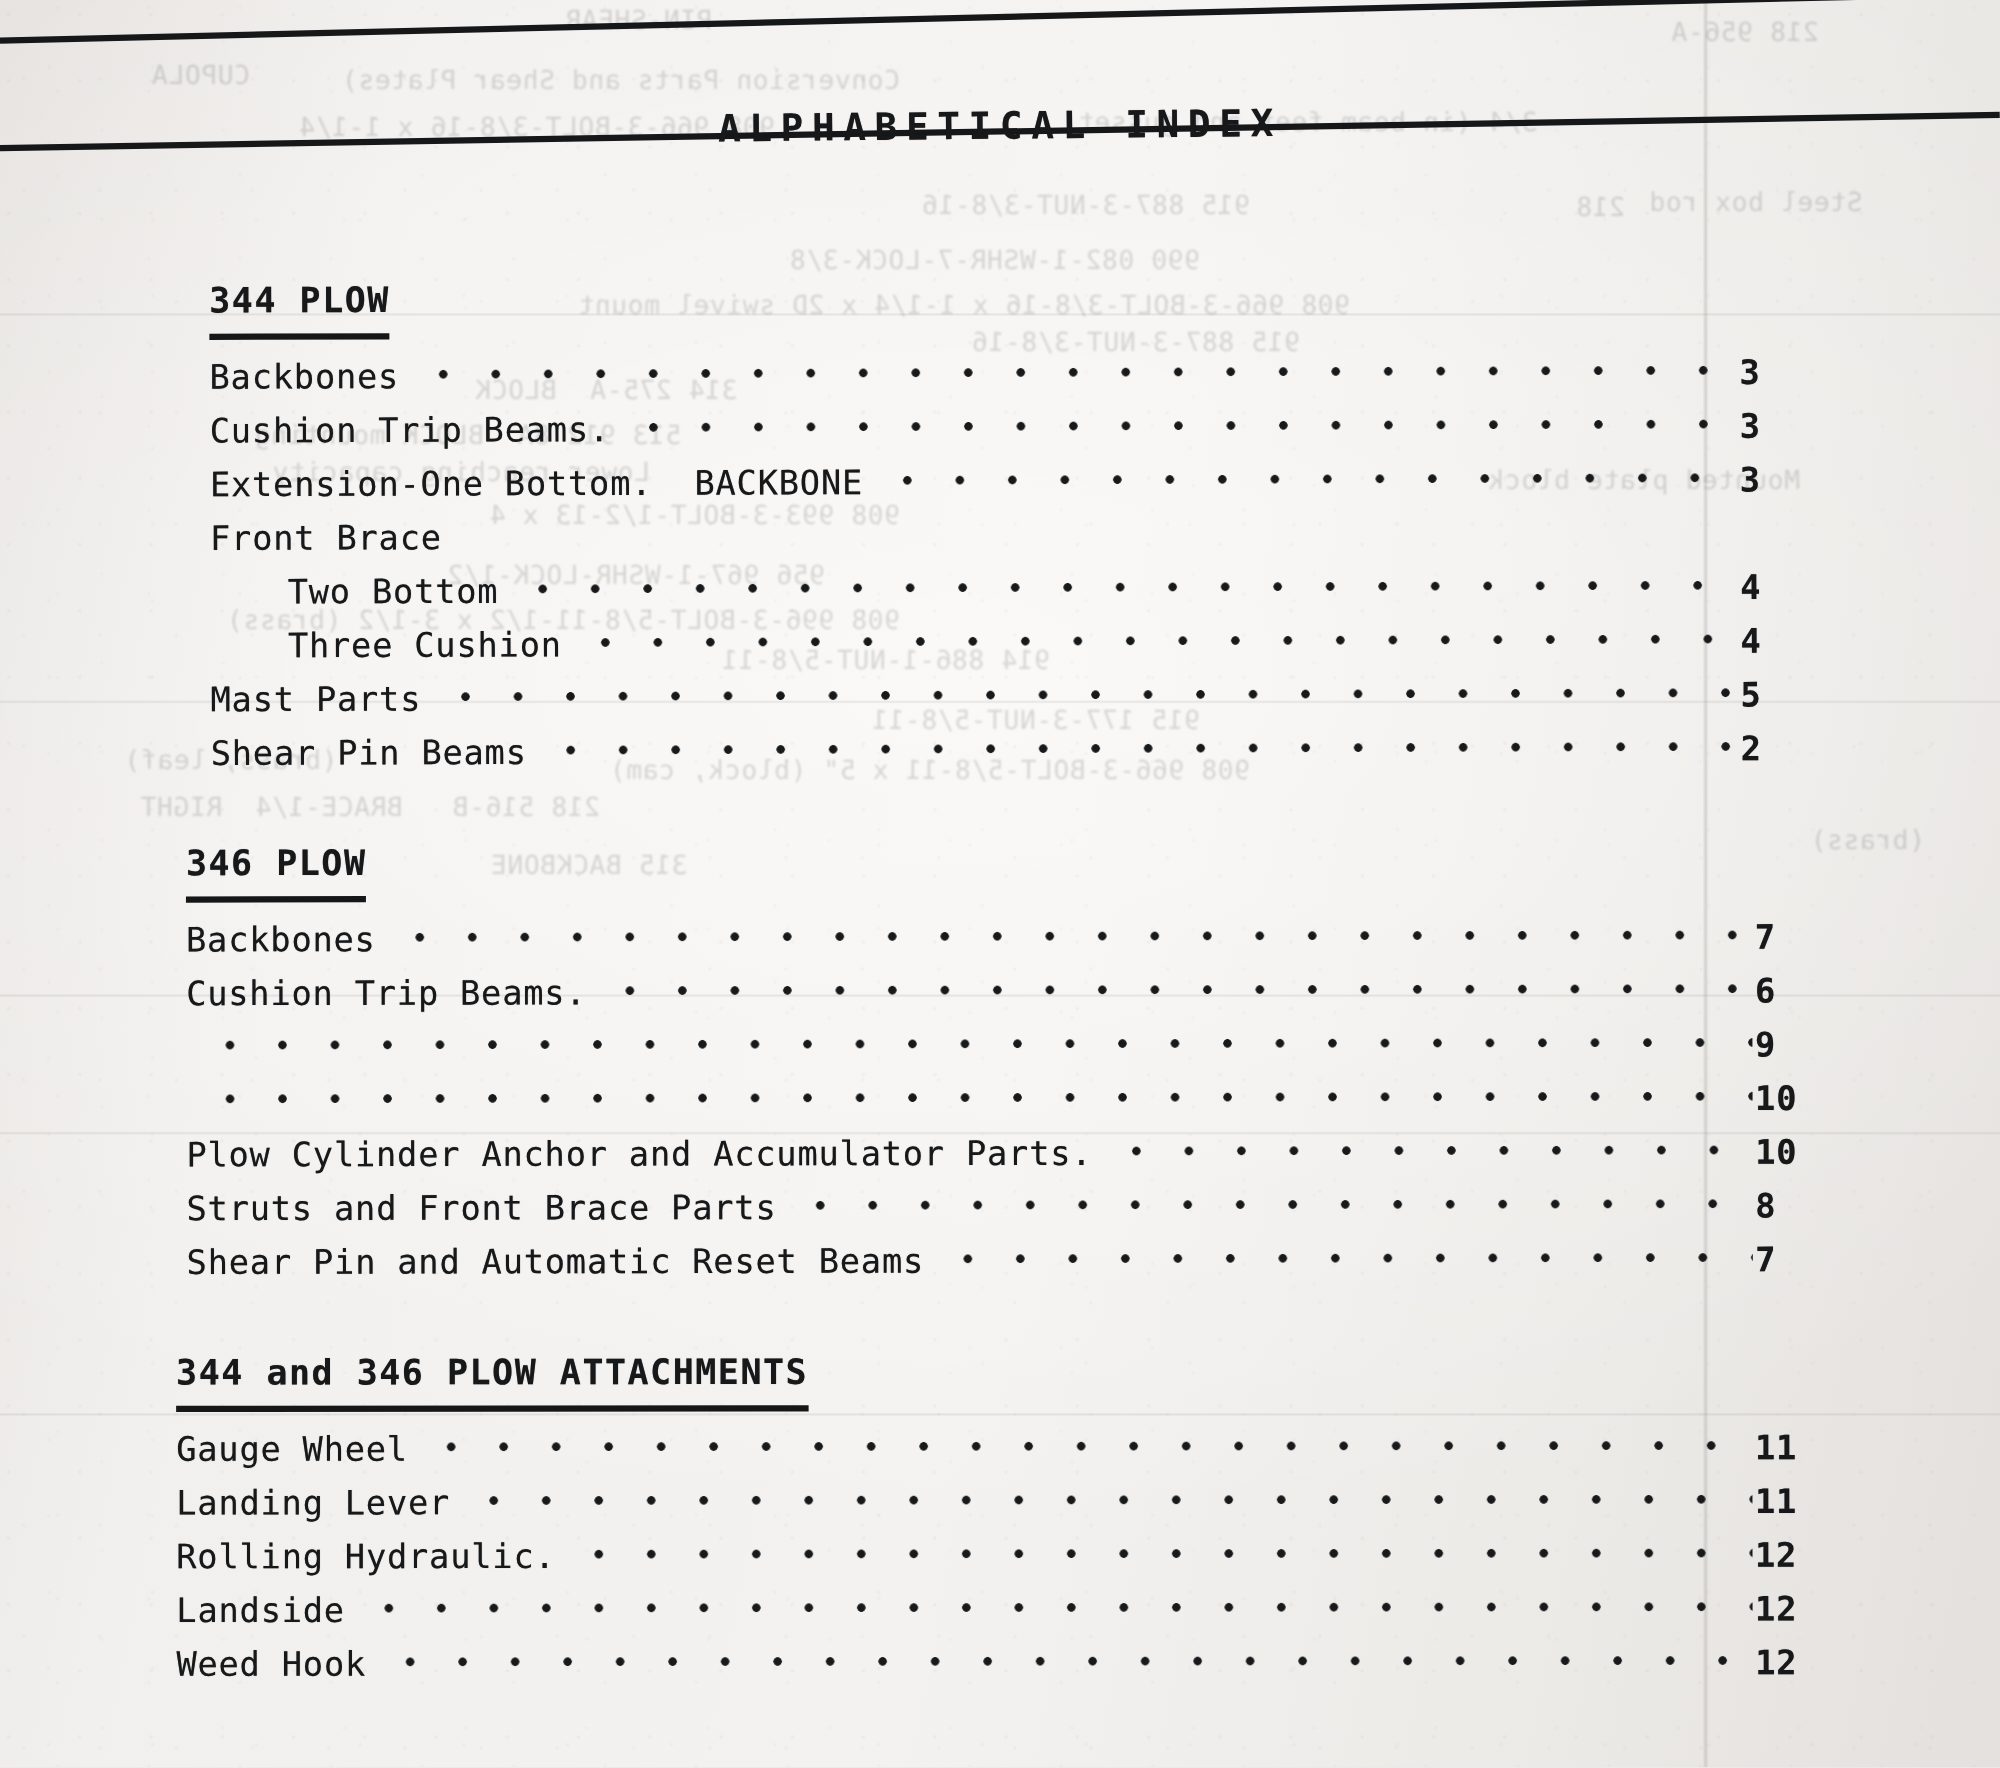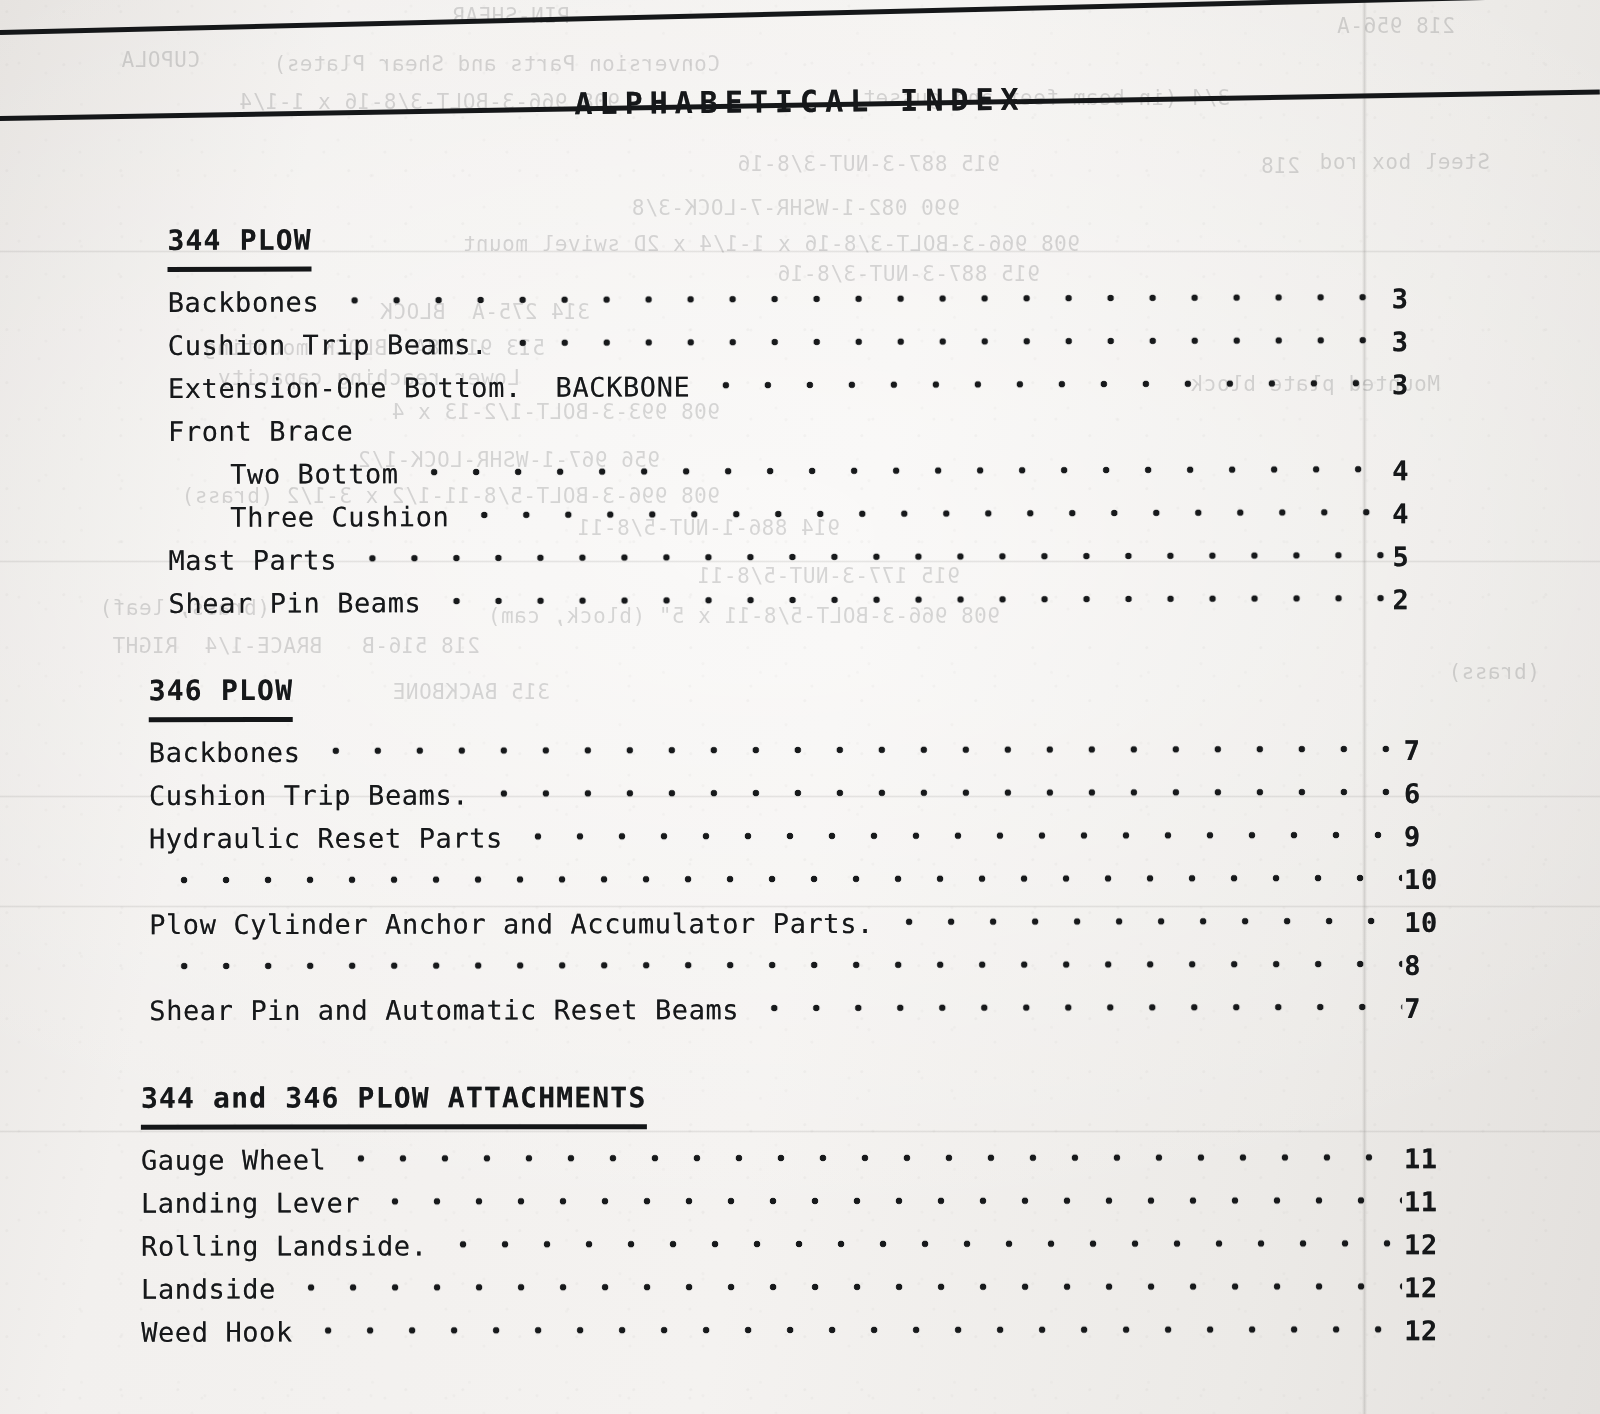--- a/index.html
+++ b/index.html
@@ -246,48 +246,48 @@
         </div></div>
       <div class="section" id="sec-346"><div class="sec-head">346 PLOW</div><div class="entry">
           <span class="label">Backbones</span>
           <span class="leader"></span>
           <span class="page">7</span>
         </div><div class="entry">
           <span class="label">Cushion Trip Beams.</span>
           <span class="leader"></span>
           <span class="page">6</span>
         </div><div class="entry">
-          <span class="label">Hydraulic Reset Parts</span>
           <span class="leader"></span>
           <span class="page">9</span>
         </div><div class="entry">
           <span class="leader"></span>
           <span class="page">10</span>
         </div><div class="entry">
           <span class="label">Plow Cylinder Anchor and Accumulator Parts.</span>
           <span class="leader"></span>
           <span class="page">10</span>
         </div><div class="entry">
+          <span class="label">Struts and Front Brace Parts</span>
           <span class="leader"></span>
           <span class="page">8</span>
         </div><div class="entry">
           <span class="label">Shear Pin and Automatic Reset Beams</span>
           <span class="leader"></span>
           <span class="page">7</span>
         </div></div>
       <div class="section" id="sec-att"><div class="sec-head">344 and 346 PLOW ATTACHMENTS</div><div class="entry">
           <span class="label">Gauge Wheel</span>
           <span class="leader"></span>
           <span class="page">11</span>
         </div><div class="entry">
           <span class="label">Landing Lever</span>
           <span class="leader"></span>
           <span class="page">11</span>
         </div><div class="entry">
-          <span class="label">Rolling Landside.</span>
+          <span class="label">Rolling Hydraulic.</span>
           <span class="leader"></span>
           <span class="page">12</span>
         </div><div class="entry">
           <span class="label">Landside</span>
           <span class="leader"></span>
           <span class="page">12</span>
         </div><div class="entry">
           <span class="label">Weed Hook</span>
           <span class="leader"></span>
           <span class="page">12</span>

